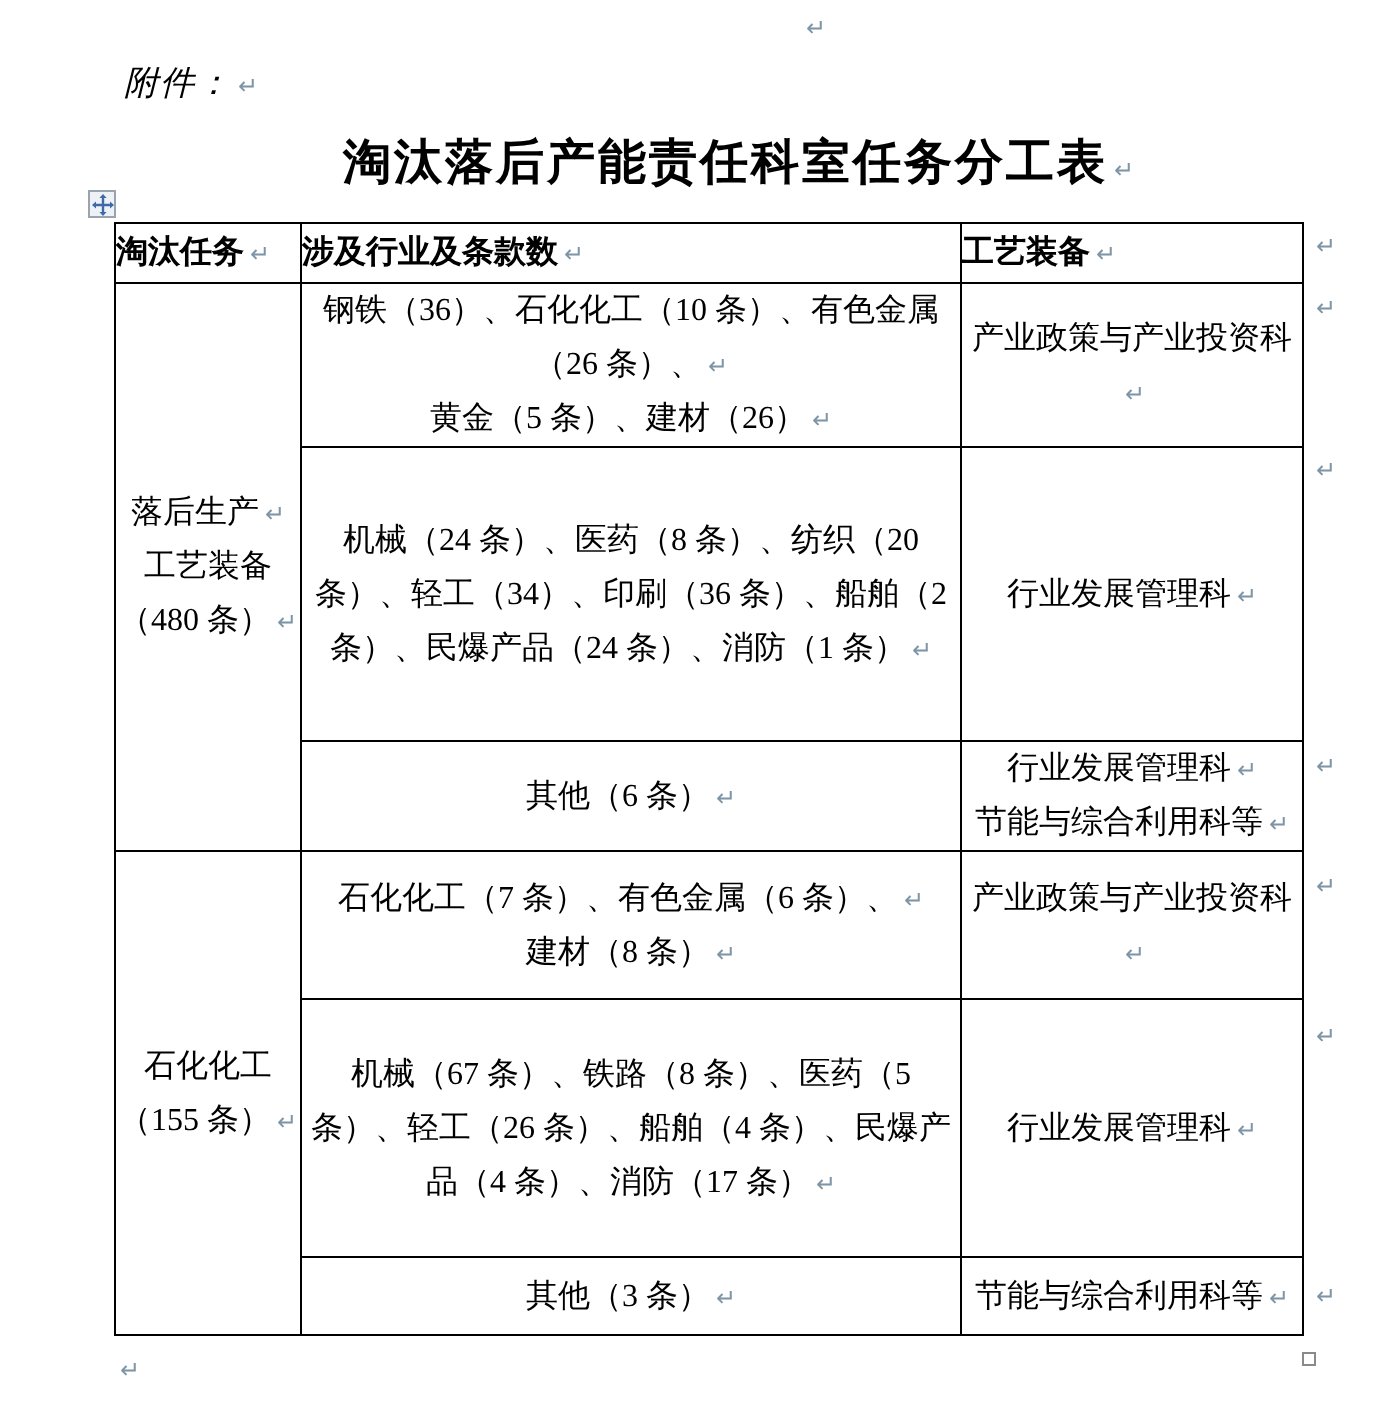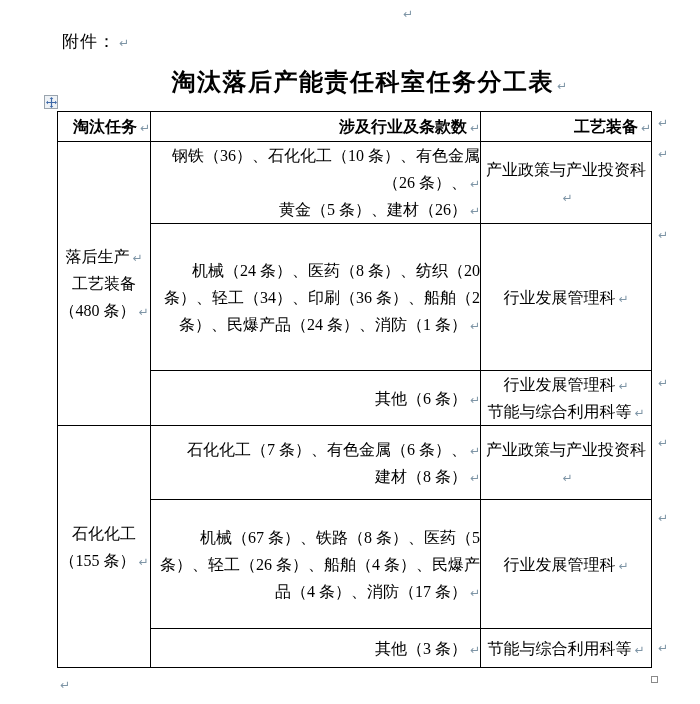--- a/index.html
+++ b/index.html
@@ -6,42 +6,42 @@
   body{
     width:700px;height:704px;background:#ffffff;position:relative;
     font-family:"Liberation Serif","DejaVu Serif",serif;color:#000;
     overflow:hidden;
   }
   .abs{position:absolute;}
   .pilcrow{
     color:#7e95a6;font-family:"DejaVu Sans",sans-serif;
     font-size:12px;margin-left:3px;font-weight:normal;line-height:1;
   }
-  .attach{position:absolute;left:62px;top:30px;font-size:17px;letter-spacing:1px;}
+  .attach{position:absolute;left:62px;top:30px;font-size:17px;letter-spacing:1px;font-style:italic;}
   .title-wrap{
     position:absolute;left:73px;top:66px;width:594px;text-align:center;
     font-size:24px;font-weight:bold;letter-spacing:1.5px;line-height:32px;
   }
   .move-handle{
     position:absolute;left:44px;top:95px;width:14px;height:14px;
     border:1px solid #9aa4ae;background:#eef2f6;
     display:flex;align-items:center;justify-content:center;box-sizing:border-box;
   }
   table.doc{
     position:absolute;left:57px;top:111px;width:594px;
     border-collapse:collapse;table-layout:fixed;
   }
   table.doc td,table.doc th{
     border:1px solid #000;vertical-align:middle;padding:0;
     font-size:16px;line-height:27px;font-weight:normal;
     overflow:hidden;
   }
-  table.doc th{font-weight:bold;text-align:right;}
+  table.doc th{font-weight:bold;text-align:left;}
   td.task,td.dept{text-align:center;}
-  td.ind{text-align:right;padding:1px 6px 1px 7px;}
+  td.ind{text-align:center;padding:1px 6px 1px 7px;}
   tr.h0{height:30px} tr.h1{height:80px} tr.h2{height:147px} tr.h3{height:49px}
   tr.h4{height:74px} tr.h5{height:129px} tr.h6{height:39px}
   .rowmark{left:655px;}
   .resize-handle{
     position:absolute;left:651px;top:676px;width:7px;height:7px;
     background:#fff;border:1px solid #8a8a8a;box-sizing:border-box;
   }
 </style>
 </head>
 <body>

